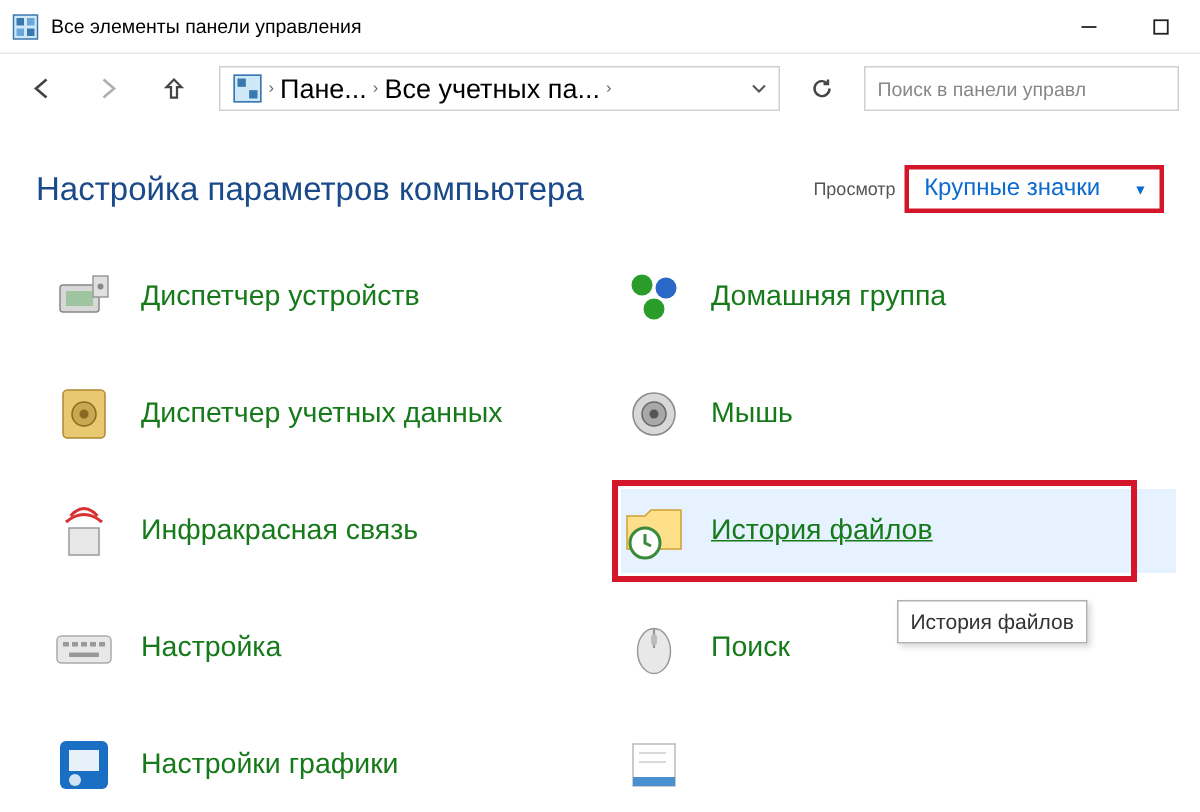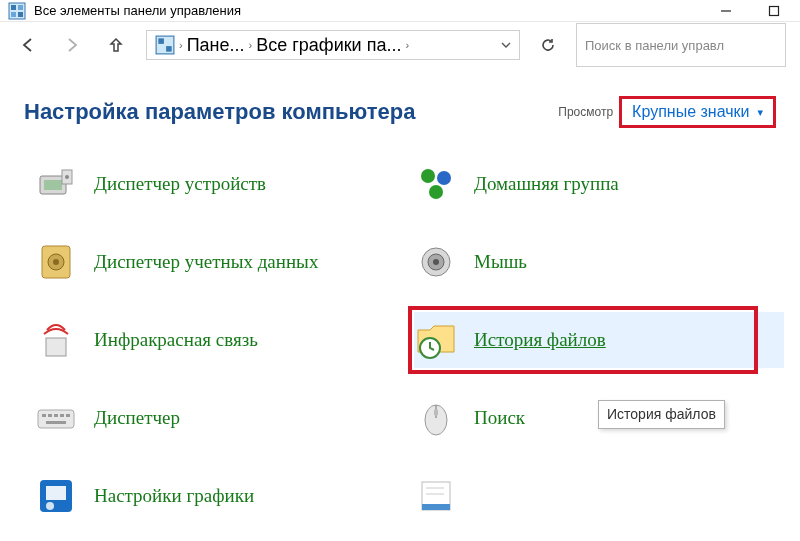--- a/index.html
+++ b/index.html
@@ -7,21 +7,21 @@
     font-family: "Segoe UI", Tahoma, sans-serif;
     font-size: 14px;
     background: #fff;
     width: 800px;
     height: 541px;
     overflow: hidden;
     position: relative;
   }
   .titlebar {
     display: flex; align-items: center;
-    height: 22px; padding: 0 8px;
+    height: 36px; padding: 0 8px;
     border-bottom: 1px solid #e8e8e8;
   }
   .titlebar .app-icon { width: 18px; height: 18px; margin-right: 8px; }
   .titlebar .title { font-size: 13px; color: #000; }
   .titlebar .win-controls { margin-left: auto; display: flex; gap: 20px; align-items: center; padding-right: 4px;}
   .win-btn { width: 28px; height: 22px; display:flex; align-items:center; justify-content:center; }
 
   .navbar {
     display: flex; align-items: center;
     height: 46px; padding: 0 14px;
@@ -33,54 +33,54 @@
     flex: 1; display:flex; align-items:center;
     border: 1px solid #d0d0d0; height: 30px;
     padding: 0 4px; overflow:hidden;
   }
   .bc-icon { width: 20px; height: 20px; margin: 0 4px; }
   .bc-seg { display:flex; align-items:center; gap:4px; padding:0 4px; font-size:18px; cursor:default; white-space:nowrap;}
   .bc-chev { color:#666; font-size:11px;}
   .bc-dropdown { width:18px; display:flex; align-items:center; justify-content:center; color:#555; margin-left:auto;}
   .refresh-btn { width:24px; height:24px; display:flex; align-items:center; justify-content:center; color:#444;}
   .search-box {
-    border: 1px solid #d0d0d0; height:44px; width: 210px;
+    border: 1px solid #d0d0d0; height:30px; width: 210px;
     display:flex; align-items:center; padding: 0 8px;
     color:#888; font-size:13px; overflow:hidden; white-space:nowrap;
   }
 
   .header-row {
     display:flex; align-items:center;
     padding: 28px 24px 14px 24px;
   }
-  .page-heading { color:#1a4a8a; font-size:22px; font-weight:700; }
+  .page-heading { color:#1a4a8a; font-size:22px; font-weight:400; }
   .view-label { margin-left:auto; color:#555; font-size:12px; padding-right:6px;}
   .view-dropdown {
-    color:#0b6bd0; font-size:16px; display:flex; align-items:center; gap:8px;
+    color:#0b6bd0; font-size:16px; display:flex; align-items:center; gap:24px;
     padding: 4px 10px;
     text-align: center;
   }
   .red-box { border: 3px solid #d4162a; }
   .view-dropdown .caret { color:#0b6bd0; font-size:11px; }
 
   .items-grid {
     display:grid;
     grid-template-columns: 370px 370px;
     column-gap: 10px;
     row-gap: 22px;
     padding: 14px 18px 8px 34px;
   }
   .cp-item {
     display:flex; align-items:center; gap:16px;
     height: 56px;
     position: relative;
   }
   .cp-item.selected { background:#e6f2ff; }
   .cp-icon { width: 44px; height: 44px; flex-shrink:0; }
-  .cp-label { color:#177a1a; font-size:19px; line-height:1.25;font-family:Liberation Serif, serif; }
+  .cp-label { color:#177a1a; font-size:19px; line-height:1.25; }
   .cp-label.underline { text-decoration: underline; }
   .hist-frame {
     position:absolute; left:-6px; top:-6px; right:26px; bottom:-6px;
     border:4px solid #d4162a; pointer-events:none;
   }
 
   .tooltip {
     position:absolute;
     left: 598px; top: 400px;
     background:#fff; border:1px solid #b0b0b0;
@@ -142,21 +142,21 @@
           <rect x="3" y="3" width="5" height="5" fill="#3a78b0"></rect>
           <rect x="10" y="10" width="5" height="5" fill="#3a78b0"></rect>
         </svg>
     </span>
     <span class="bc-chev">›</span>
     <span class="bc-seg">
         <span>Пане...</span>
       </span>
     <span class="bc-chev">›</span>
     <span class="bc-seg">
-        <span>Все графики па...</span>
+        <span>Все учетных па...</span>
       </span>
     <span class="bc-chev">›</span>
     <span class="bc-dropdown">
       <svg width="10" height="10" viewBox="0 0 10 10">
           <path d="M1 3 L5 7 L9 3" fill="none" stroke="#555" stroke-width="1.4"></path>
         </svg>
     </span>
   </div>
 
   <span class="refresh-btn">
@@ -255,21 +255,21 @@
       <svg viewBox="0 0 44 44">
           <rect x="4" y="14" width="36" height="18" rx="3" fill="#e8e8e8" stroke="#aaa"></rect>
           <rect x="8" y="18" width="4" height="3" fill="#999"></rect>
           <rect x="14" y="18" width="4" height="3" fill="#999"></rect>
           <rect x="20" y="18" width="4" height="3" fill="#999"></rect>
           <rect x="26" y="18" width="4" height="3" fill="#999"></rect>
           <rect x="32" y="18" width="4" height="3" fill="#999"></rect>
           <rect x="12" y="25" width="20" height="3" fill="#999"></rect>
         </svg>
     </span>
-    <span class="cp-label">Диспетчер</span>
+    <span class="cp-label">Настройка</span>
   </div>
 
   <div class="cp-item">
     <span class="cp-icon">
       <svg viewBox="0 0 44 44">
           <ellipse cx="22" cy="24" rx="11" ry="15" fill="#e8e8e8" stroke="#999"></ellipse>
           <line x1="22" y1="9" x2="22" y2="22" stroke="#999" stroke-width="1.5"></line>
           <rect x="20" y="13" width="4" height="7" rx="2" fill="#bbb"></rect>
         </svg>
     </span>

